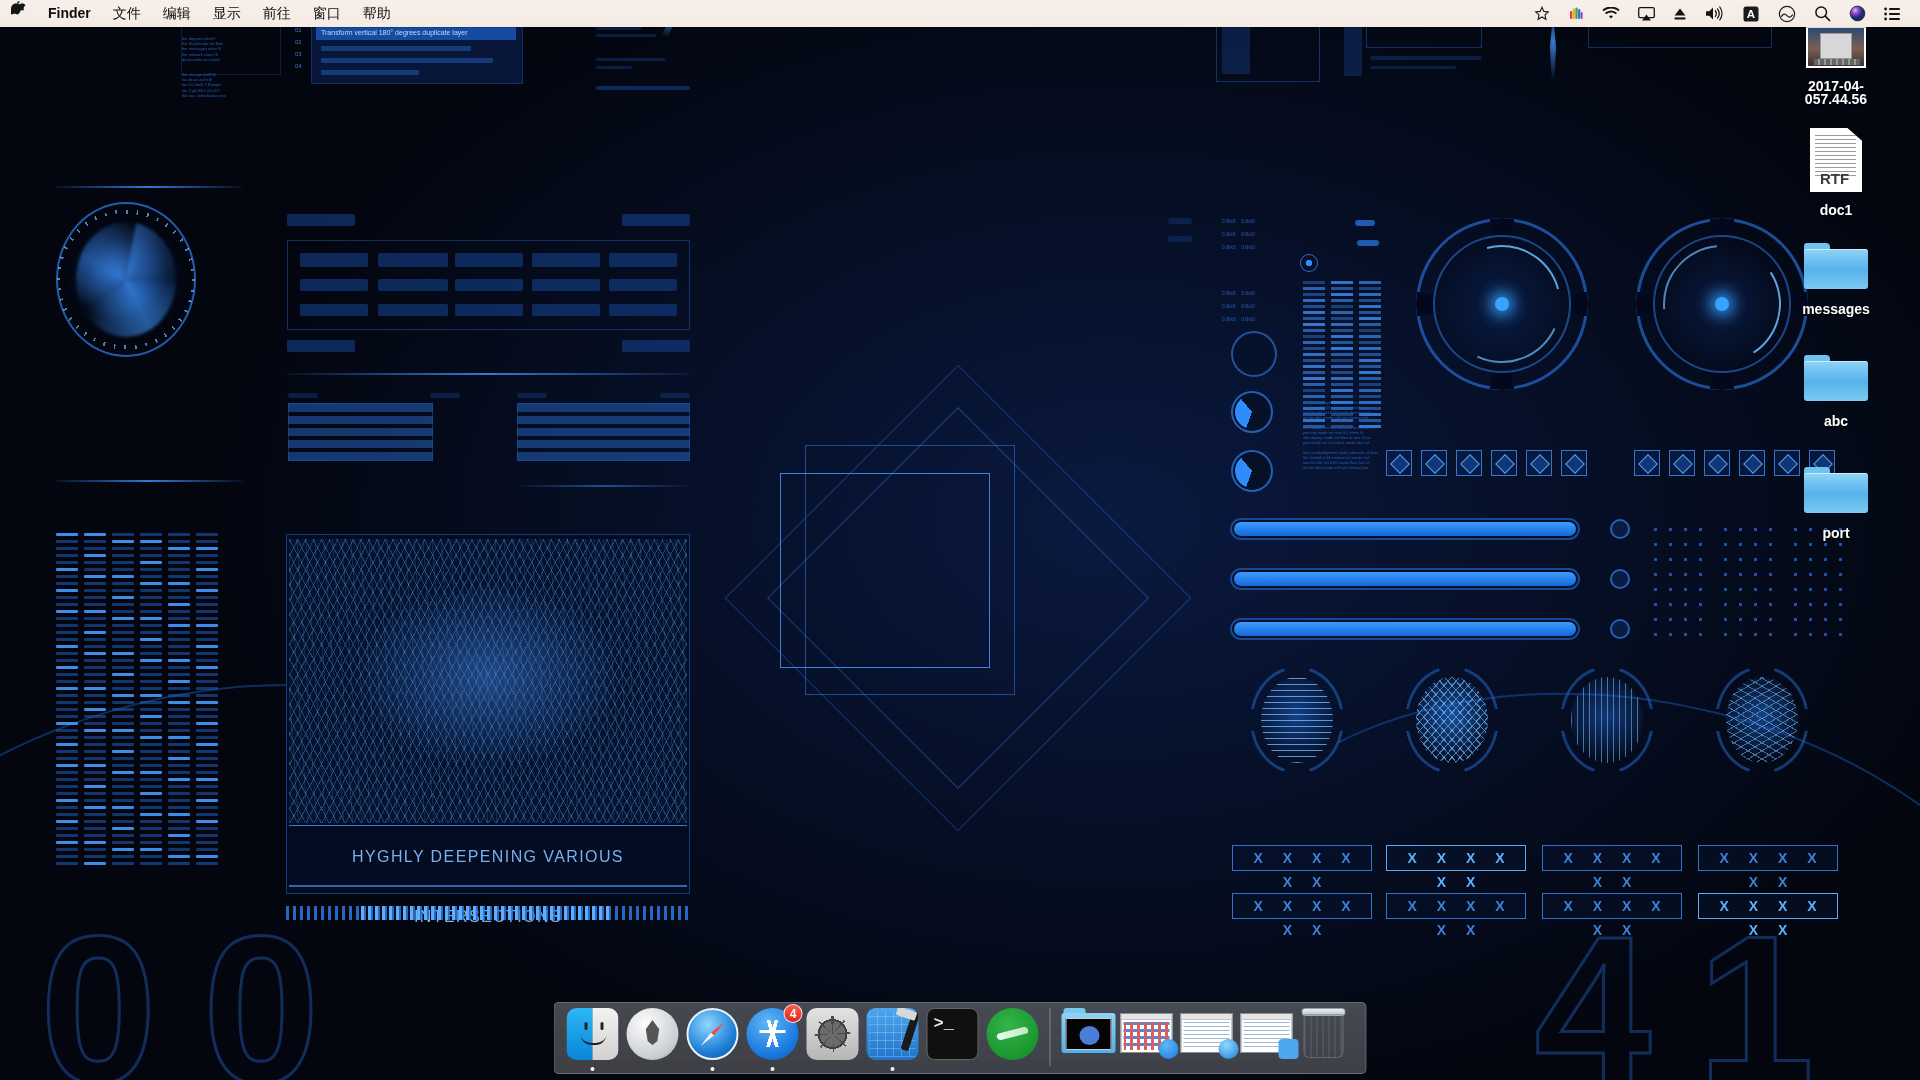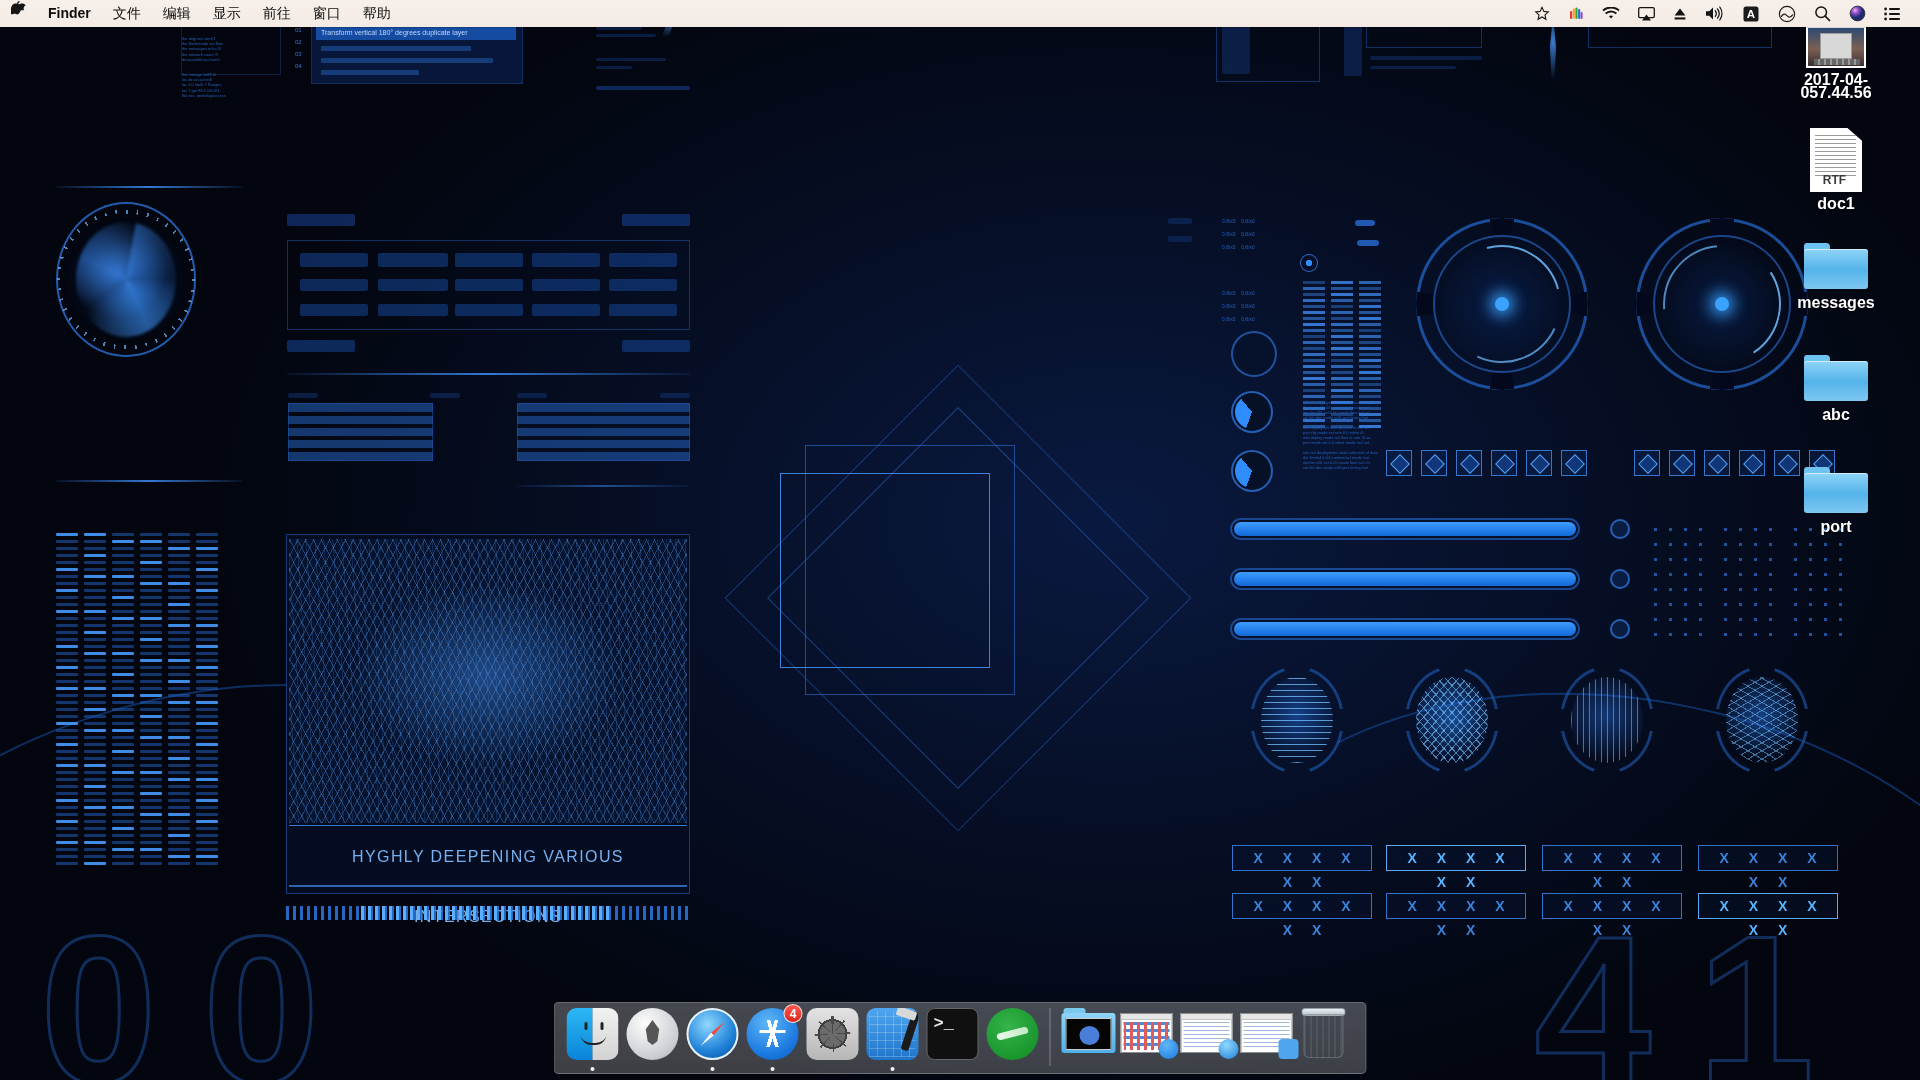--- a/index.html
+++ b/index.html
@@ -199,40 +199,40 @@
   #menubar .left{ display:flex; align-items:center; }
   #menubar .mi{ padding:0 11px; line-height:27px; cursor:default; }
   #menubar .mi.bold{ font-weight:bold; }
   #apple{ padding:0 13px 0 14px; }
   #menubar .right{ margin-left:auto; display:flex; align-items:center; padding-right:10px; }
   #menubar .right .ico{ padding:0 9px; display:flex; align-items:center; height:27px; }
 
   
   .desktop-icon{ position:absolute; width:96px; text-align:center; }
   .desktop-icon .lbl{
-    display:inline-block; margin-top:5px; font-size:16px; font-weight:bold; color:#fff;
+    display:inline-block; margin-top:12px; font-size:14px; font-weight:bold; color:#fff;
     line-height:13px; text-shadow:0 1px 2px rgba(0,0,0,.9); max-width:94px; word-wrap:break-word;
   }
   .ic-thumb{
     width:60px; height:42px; margin:0 auto; background:#1b1b1b;
     border:2px solid #fff; position:relative; overflow:hidden;
   }
   .ic-thumb .sky{ position:absolute; inset:0; background:linear-gradient(180deg,#2b4a72,#7c5f52 55%,#3a2f34); }
   .ic-thumb .win{ position:absolute; left:12px; top:5px; width:32px; height:26px; background:#d8d8d8; border:1px solid #9a9a9a; }
   .ic-thumb .dk{ position:absolute; left:6px; bottom:1px; width:46px; height:6px;
     background:repeating-linear-gradient(90deg,#666 0 4px,#999 4px 6px); }
   .ic-doc{
     width:52px; height:64px; margin:0 auto; background:#fff; position:relative;
     box-shadow:0 1px 3px rgba(0,0,0,.5);
     clip-path:polygon(0 0, 72% 0, 100% 20%, 100% 100%, 0 100%);
   }
   .ic-doc .lines{ position:absolute; left:5px; right:6px; top:7px; height:44px;
     background:repeating-linear-gradient(180deg, #9a9a9a 0 1px, transparent 1px 4px); }
   .ic-doc .rtf{ position:absolute; left:0; right:3px; bottom:5px; text-align:center;
-    font-size:12px; font-weight:bold; color:#3b3b3b; }
+    font-size:15px; font-weight:bold; color:#3b3b3b; }
   .ic-folder{ width:64px; height:48px; margin:0 auto; position:relative; }
   .ic-folder .tab{ position:absolute; left:0; top:0; width:26px; height:9px;
     background:#6fc3f0; border-radius:3px 4px 0 0; }
   .ic-folder .body{ position:absolute; left:0; top:6px; width:64px; height:40px;
     border-radius:3px; background:linear-gradient(180deg,#8fd4f7 0%,#54b3ea 52%,#7ec8f2 100%);
     box-shadow:inset 0 1px 0 rgba(255,255,255,.6); }
 
   
   #dock{
     position:absolute; left:50%; transform:translateX(-50%); bottom:6px;

